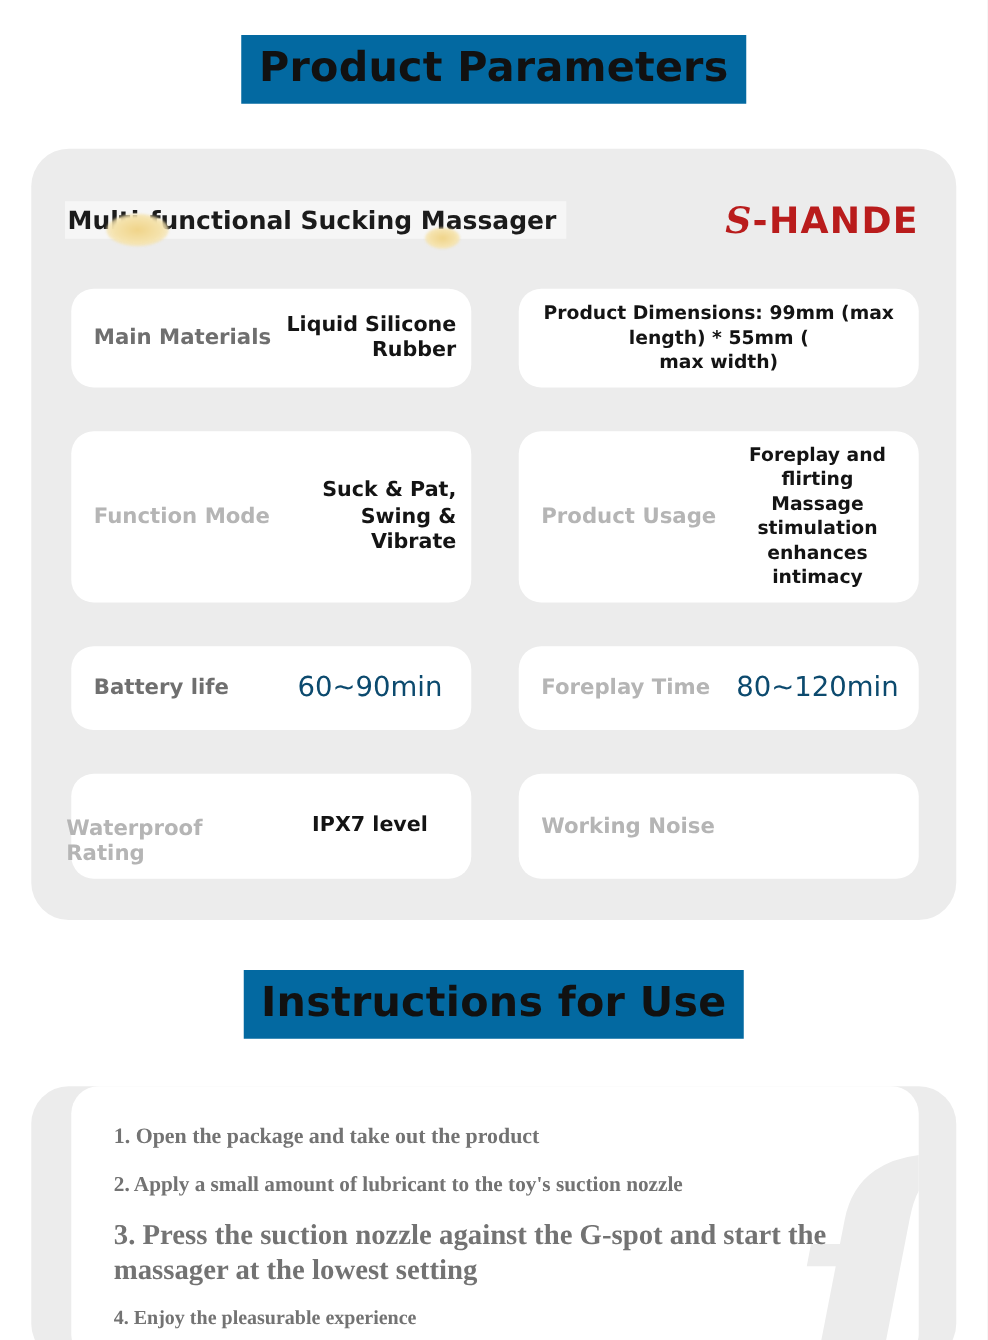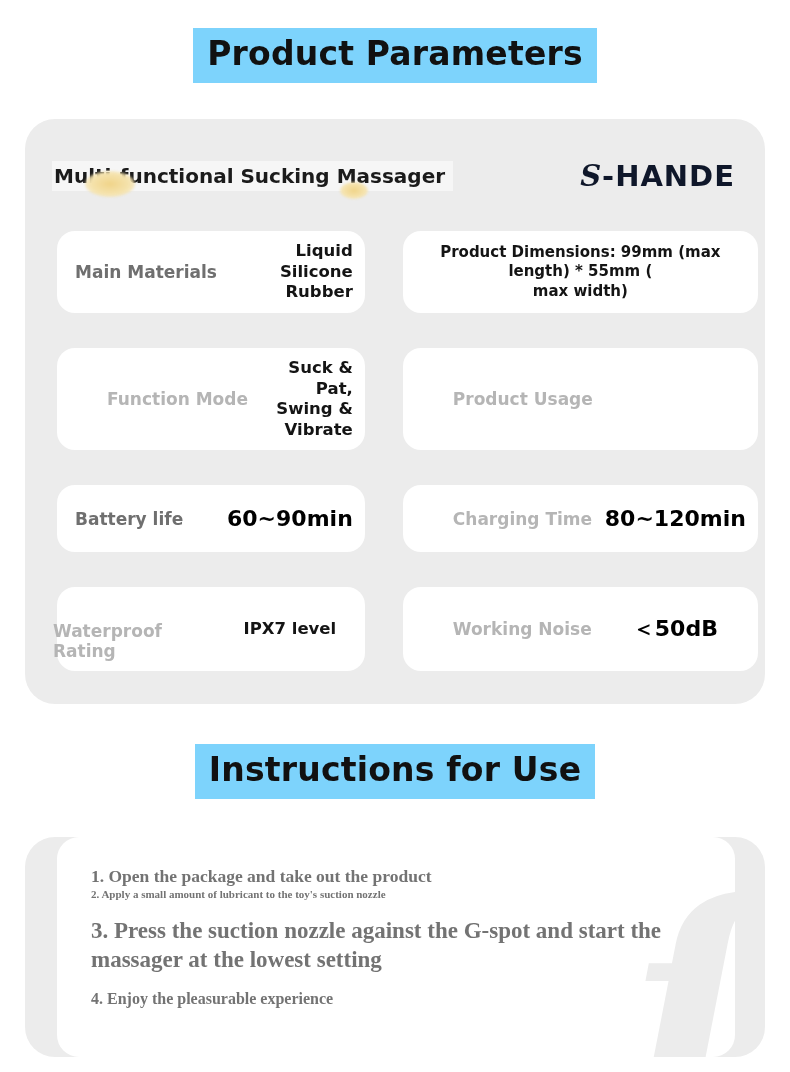--- a/index.html
+++ b/index.html
@@ -10,21 +10,21 @@
     color: #161616;
   }
   .section-title {
     text-align: center;
     font-size: 33px;
     font-weight: 700;
     letter-spacing: 0.2px;
     color: #111111;
   }
   .section-title .hl {
-    background: #7dd3fc;
+    background: #0369a1;
     padding: 6px 14px 10px;
     display: inline-block;
   }
   #params-title { margin-top: 28px; }
   #instructions-title { margin-top: 40px; text-decoration: underline; }
 
   .panel {
     background: #ececec;
     border-radius: 30px;
     margin: 0 25px;
@@ -44,21 +44,21 @@
     font-size: 20px;
     font-weight: 700;
     color: #1b1b1b;
     background: #f6f6f6;
     padding: 3px 8px 3px 2px;
   }
   .brand-logo {
     font-size: 29px;
     font-weight: 800;
     letter-spacing: 1px;
-    color: #0f172a;
+    color: #b91c1c;
     display: inline-block;
   }
   .brand-logo::first-letter {
     font-family: "DejaVu Serif", serif;
     font-style: italic;
   }
   .smudge {
     position: absolute;
     border-radius: 50%;
     background: radial-gradient(ellipse at center, #f0d489 0%, #f5e3ae 55%, rgba(245,227,174,0) 100%);
@@ -81,39 +81,39 @@
     display: flex;
     align-items: center;
     padding: 10px 12px 10px 18px;
   }
   .param-label {
     font-size: 17px;
     font-weight: 700;
     flex: 0 0 152px;
   }
   .label-strong { color: #6f6f6f; }
-  .label-muted  { color: #b5b5b5; margin-left: 32px; }
+  .label-muted  { color: #b5b5b5; }
   .param-value-wrap {
     flex: 1;
     display: flex;
     justify-content: center;
     align-items: center;
   }
   .value-bold {
     font-size: 16.5px;
     font-weight: 700;
     color: #141414;
     max-width: 160px;
     text-align: right;
     line-height: 1.25;
   }
   .value-large {
     font-size: 22px;
-    font-weight: 700;
-    color: #000000;
+    font-weight: 400;
+    color: #0c4a6e;
   }
   .value-center {
     font-size: 15px;
     font-weight: 700;
     color: #141414;
     text-align: center;
     line-height: 1.3;
     white-space: pre-line;
     max-width: 100%;
   }
@@ -131,21 +131,21 @@
   }
   .step {
     font-weight: 700;
     color: #737373;
     line-height: 1.25;
     position: relative;
     z-index: 1;
     font-family: Liberation Serif, serif;
   }
   .step-1 { font-size: 17.5px; margin-top: 3px; }
-  .step-2 { font-size: 11px; }
+  .step-2 { font-size: 17px; margin-top: 18px; }
   .step-3 { font-size: 23px; margin-top: 15px; }
   .step-4 { font-size: 16px;   margin-top: 14px; }
   .watermark {
     position: absolute;
     right: -20px;
     top: 42px;
     font-size: 300px;
     line-height: 0.9;
     font-family: "DejaVu Serif", serif;
     font-style: italic;
@@ -184,48 +184,49 @@
 
     <div class="param-card">
       <span class="param-label label-muted">Function Mode</span>
       <span class="param-value-wrap">
           <span class="value-bold">Suck &amp; Pat, Swing &amp; Vibrate</span>
         </span>
     </div>
 
     <div class="param-card">
       <span class="param-label label-muted">Product Usage</span>
+      <span class="param-value-wrap">
+          <span class="value-center">Foreplay and flirting
+Massage stimulation enhances intimacy</span>
+        </span>
     </div>
 
     <div class="param-card">
       <span class="param-label label-strong">Battery life</span>
       <span class="param-value-wrap">
           <span class="value-large">60~90min</span>
         </span>
     </div>
 
     <div class="param-card">
-      <span class="param-label label-muted">Charging Time</span>
+      <span class="param-label label-muted">Foreplay Time</span>
       <span class="param-value-wrap">
           <span class="value-large">80~120min</span>
         </span>
     </div>
 
     <div class="param-card">
       <span class="param-label label-muted label-overflow">Waterproof Rating</span>
       <span class="param-value-wrap">
           <span class="value-bold">IPX7 level</span>
         </span>
     </div>
 
     <div class="param-card">
       <span class="param-label label-muted">Working Noise</span>
-      <span class="param-value-wrap">
-          <span class="value-large">＜50dB</span>
-        </span>
     </div>
 
   </div>
 </div>
 
 <h1 class="section-title" id="instructions-title"><span class="hl">Instructions for Use</span></h1>
 
 <div class="panel" id="instructions-panel">
   <div class="instructions-inner">
     <span class="watermark">ſ</span>

